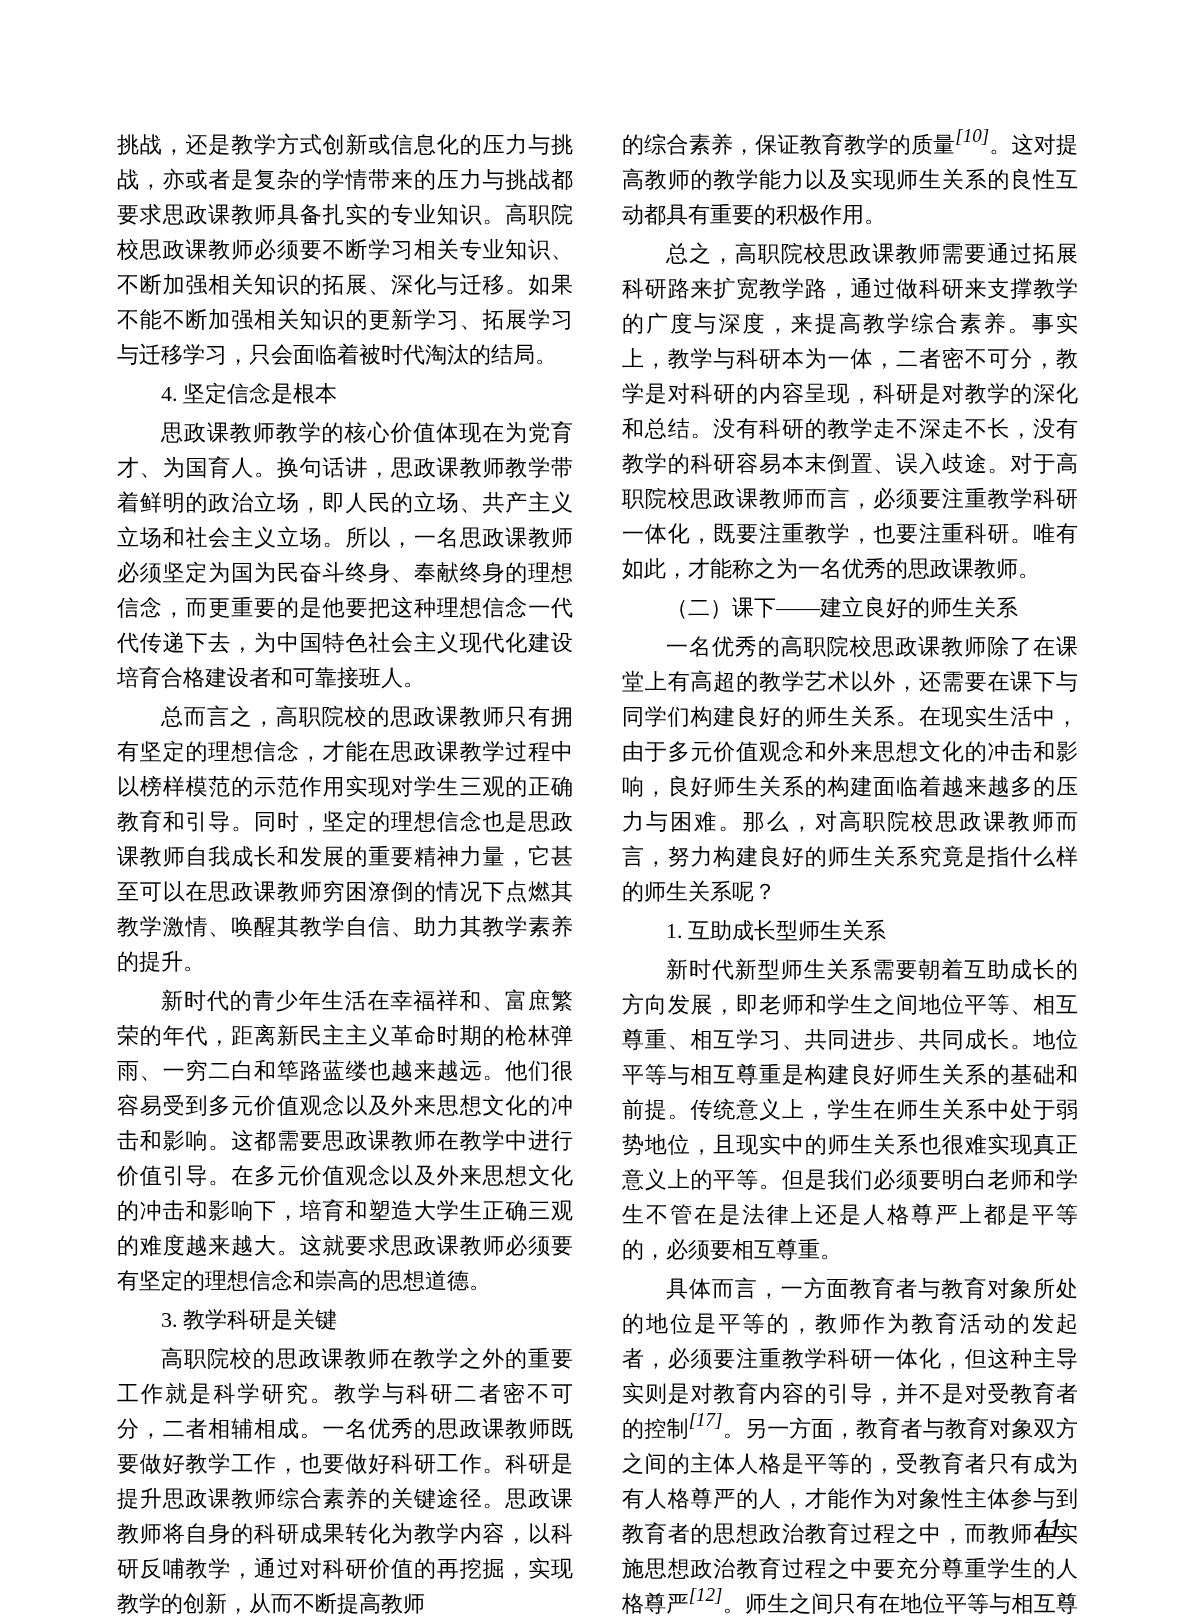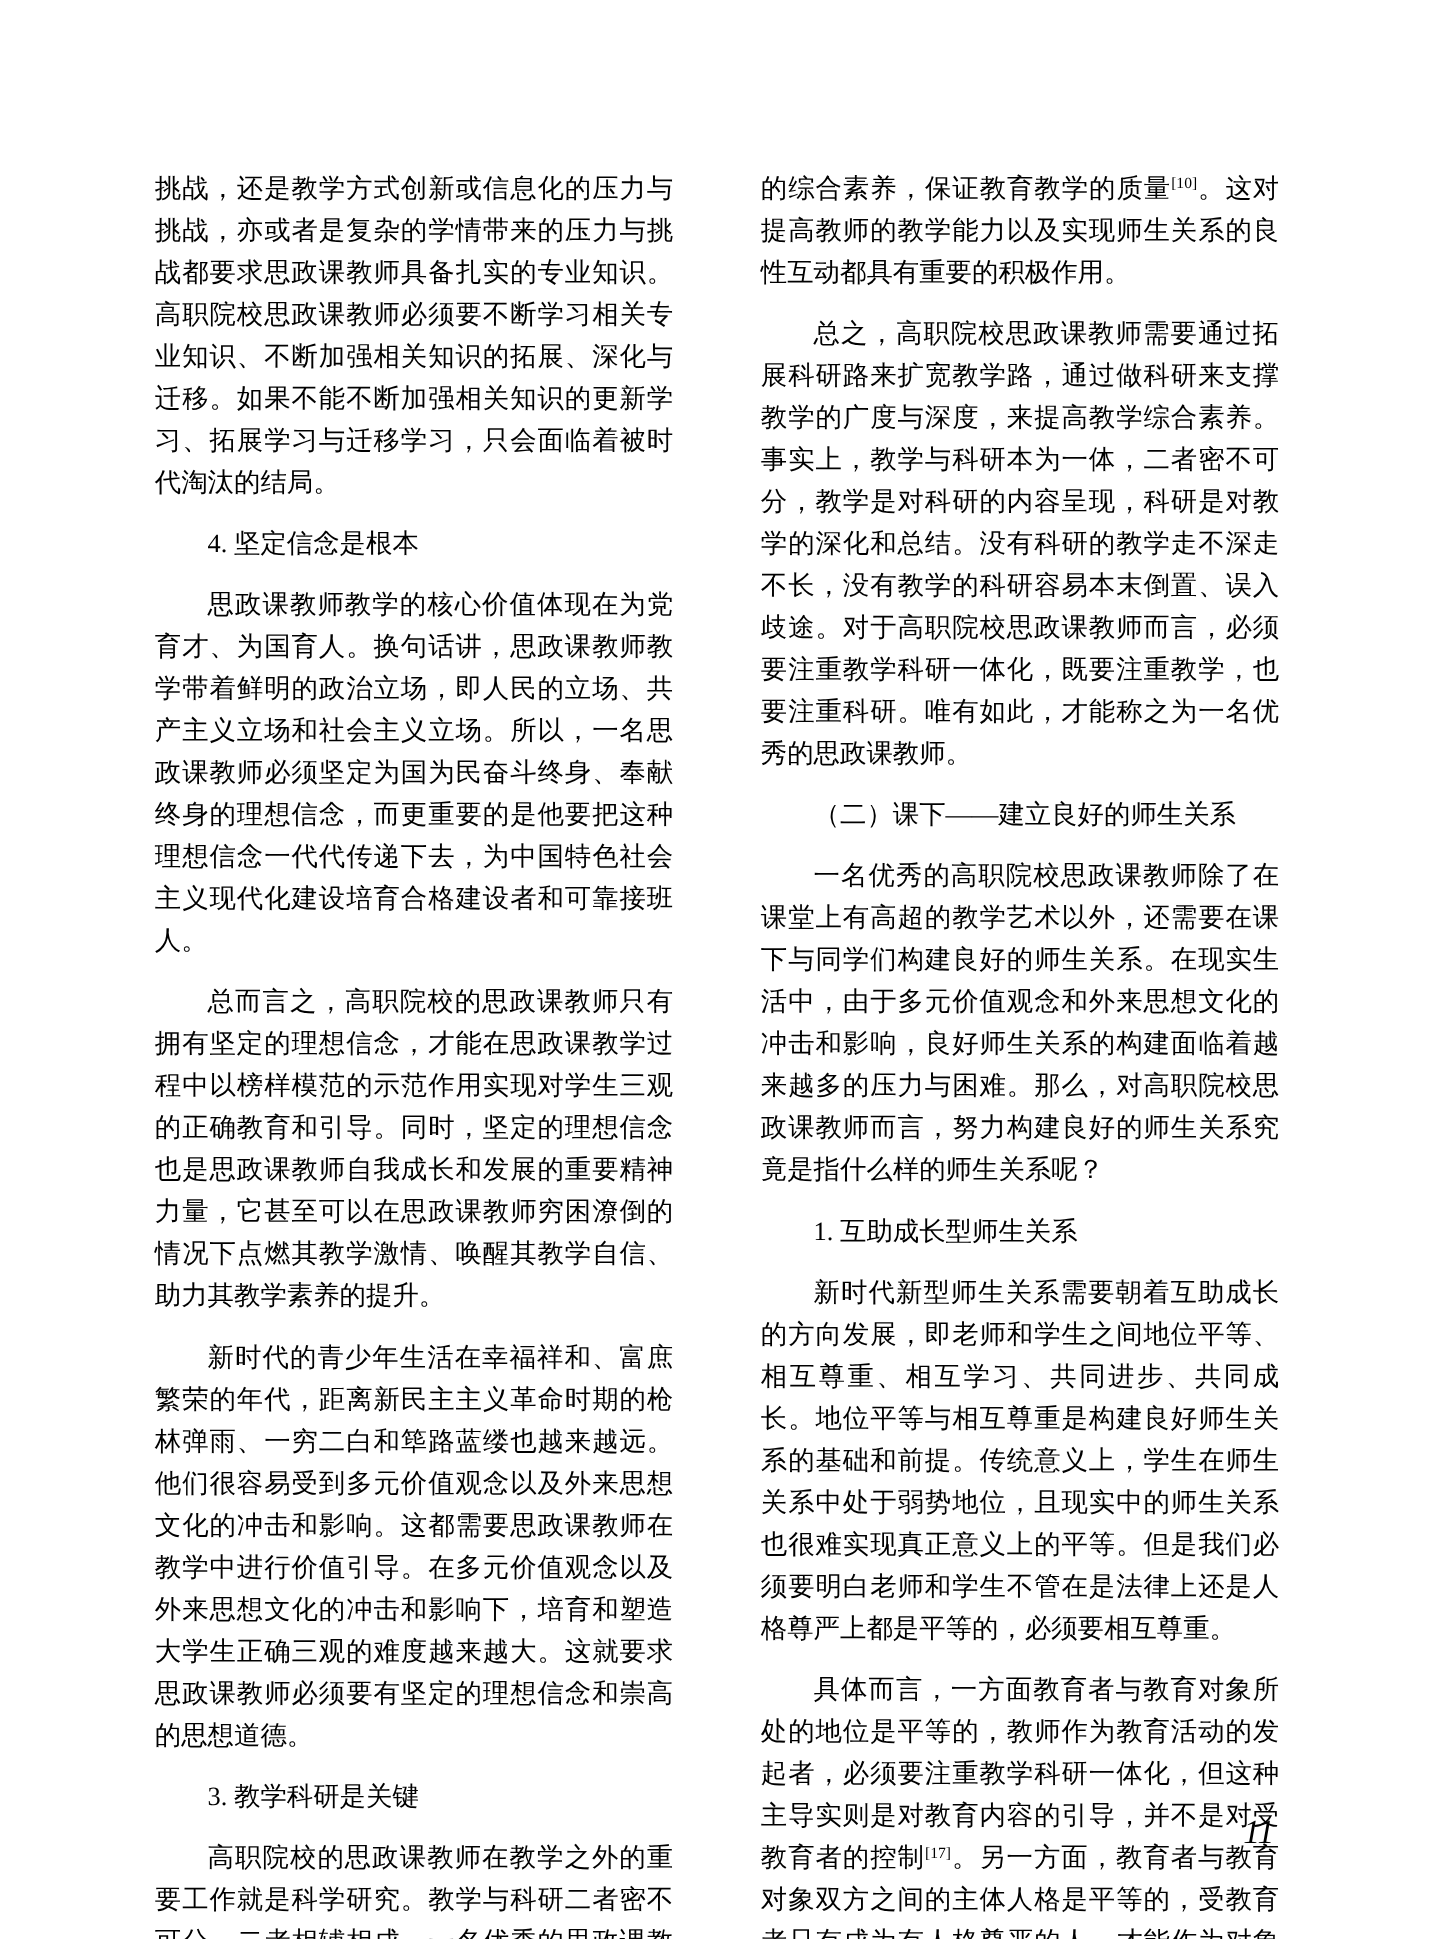--- a/index.html
+++ b/index.html
@@ -22,30 +22,31 @@
     width: 464px;
     font-size: 22px;
     line-height: 35px;
     text-align: justify;
     text-justify: inter-ideograph;
     letter-spacing: 0;
   }
   .column-left  { left: 113px; }
   .column-right { left: 618px; }
   .column p {
-    margin: 16px;
+    margin: 4px;
     padding: 0;
   }
   p.indent { text-indent: 2em; }
   sup.ref {
-    font-size: 13px;
+    font-size: 19px;
     line-height: 0;
     vertical-align: baseline;
     position: relative;
     top: -0.55em;
+    font-style: italic;
   }
   .page-number {
     position: absolute;
     left: 1036px;
     top: 1513px;
     font-size: 28px;
     line-height: 30px;
     color: #000000;
     font-style: italic;
   }

